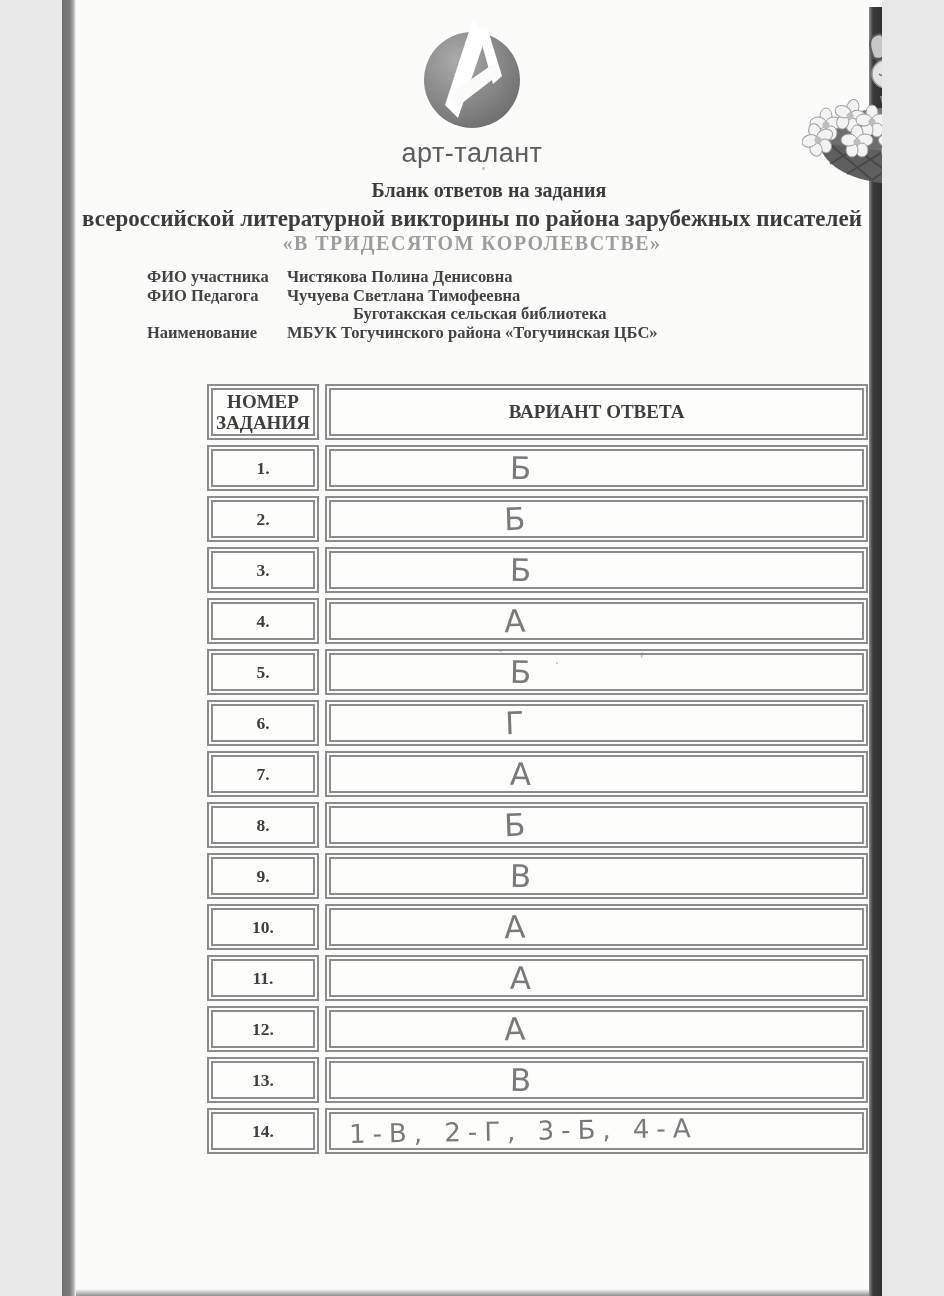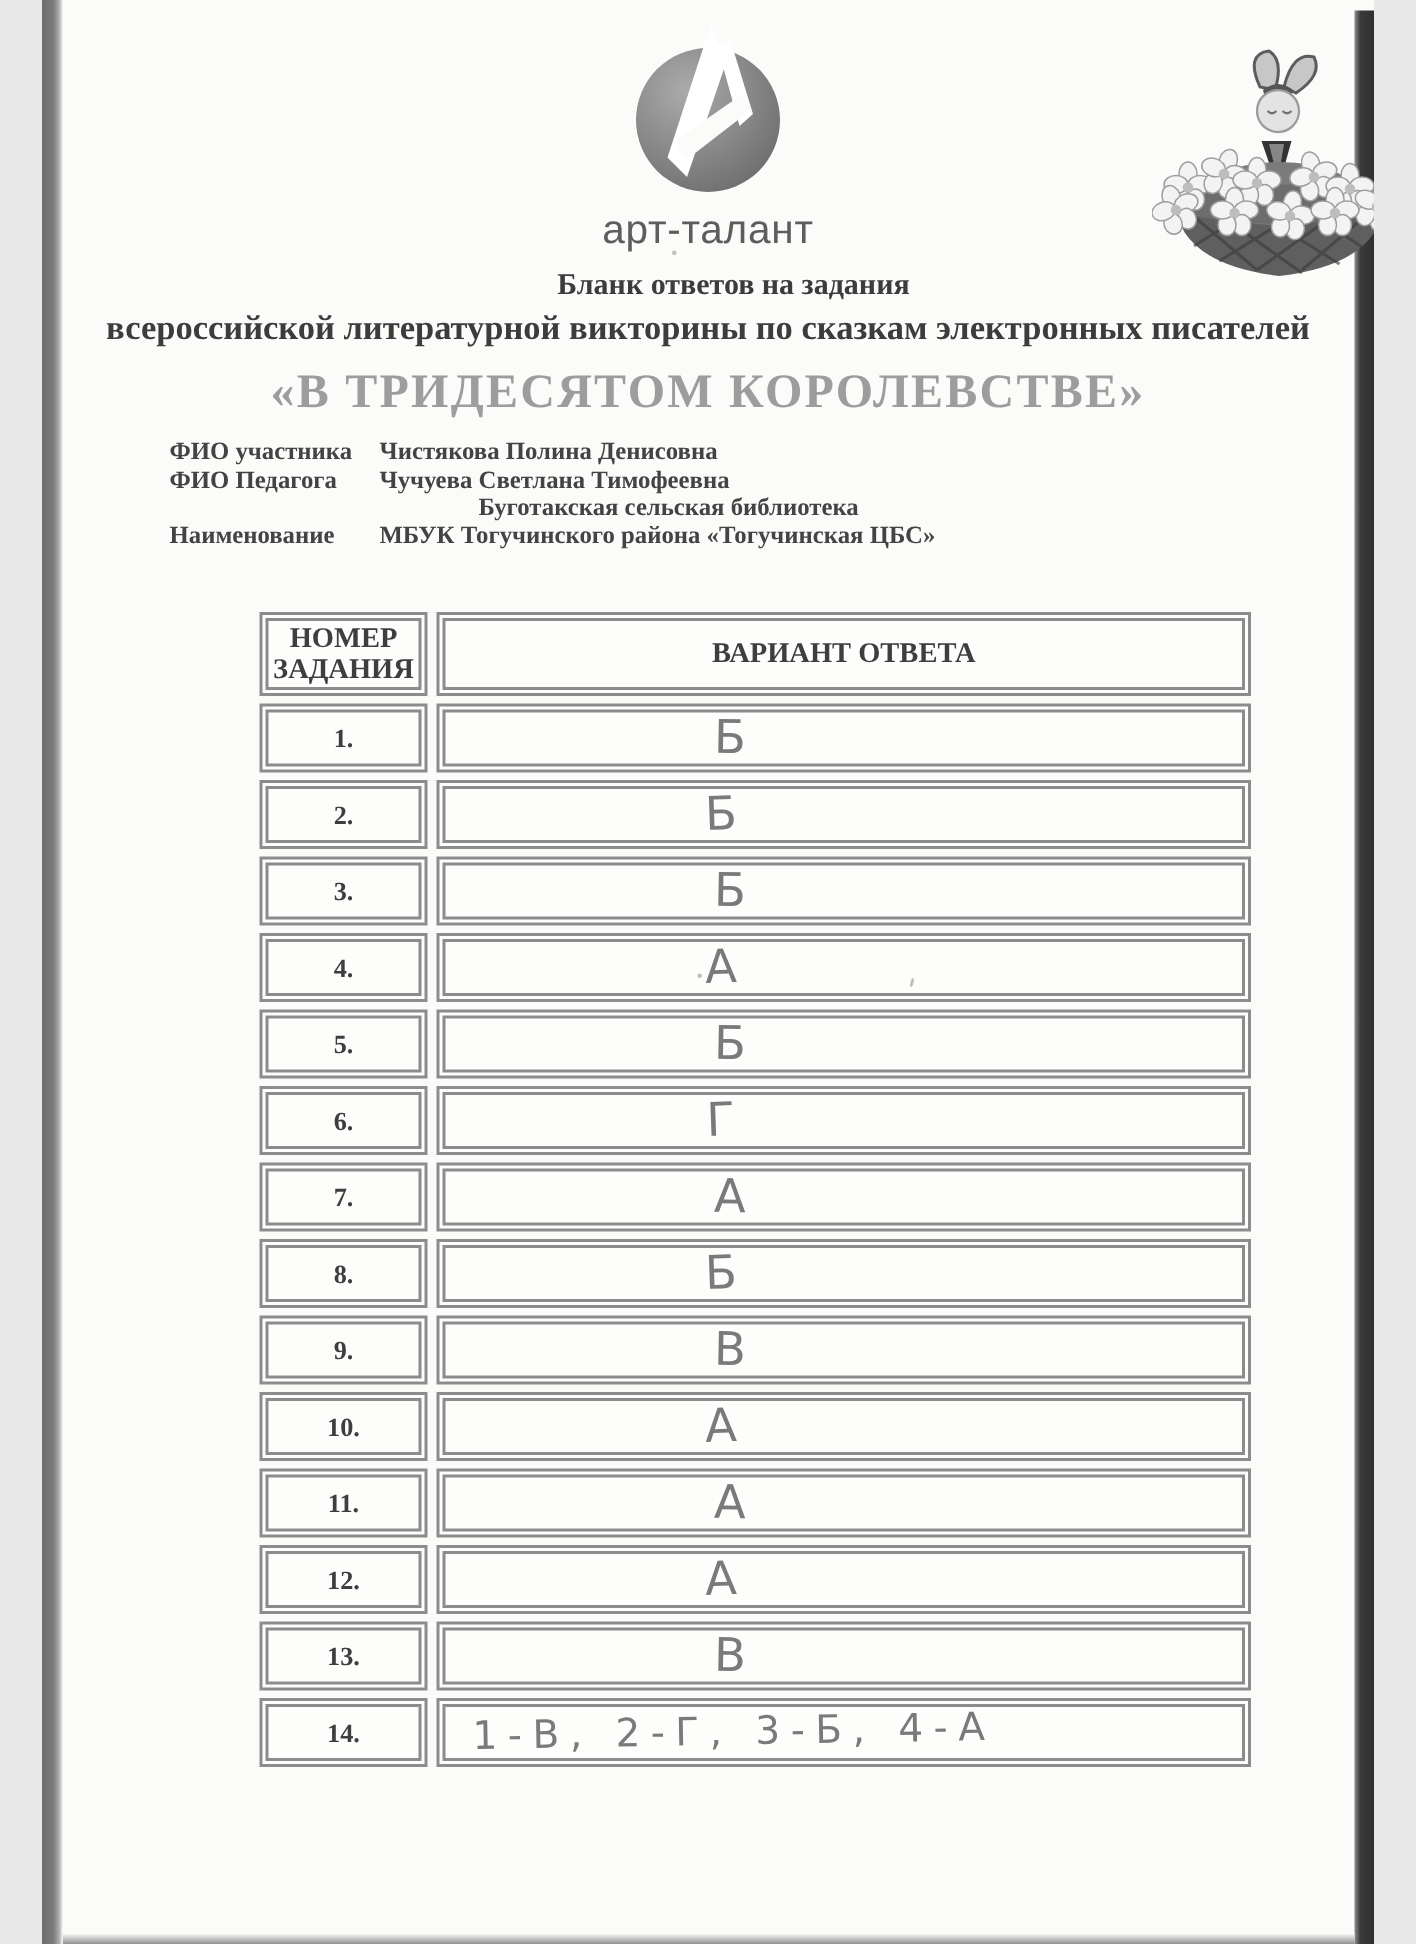--- a/index.html
+++ b/index.html
@@ -1,18 +1,18 @@
 <!DOCTYPE html>
 <html lang="ru"><head>
 <meta charset="utf-8">
 <style>
   html,body{margin:0;padding:0;background:#e8e8e8;}
   .page{
     position:relative;
-    width:888px;height:1296px;
+    width:820px;height:1296px;
     margin:0 auto;
     background:#fbfbfa;
     overflow:hidden;
     font-family:"Liberation Serif", serif;
     color:#3c3c3c;
   }
   
   .scan-left{position:absolute;left:0;top:0;width:14px;height:100%;
     background:linear-gradient(to right,#6e6e6e 0%,#7c7c7c 55%,#aeaeae 82%,#fbfbfa 100%);}
   .scan-right{position:absolute;right:0;top:7px;width:13px;height:calc(100% - 7px);
@@ -23,21 +23,21 @@
 
   
   .header{padding-top:12px;text-align:center;}
   .logo-svg{display:block;margin:0 auto;}
   .brand{font-family:"Liberation Sans", sans-serif;font-size:27px;color:#5d5d5d;
     letter-spacing:.5px;margin-top:2px;}
   .decoration{position:absolute;left:740px;top:30px;width:170px;height:162px;}
 
   .doc-title1{font-size:20px;font-weight:bold;margin-top:10px;transform:translateX(17px);}
   .doc-title2{font-size:23px;font-weight:bold;margin-top:4px;}
-  .quiz-title{font-size:32px;font-weight:bold;color:#9d9d9d;letter-spacing:1.5px;margin-top:10px;}
+  .quiz-title{font-size:20px;font-weight:bold;color:#9d9d9d;letter-spacing:1.5px;}
 
   
   .info{margin:13px 0 0 85px;font-size:16.5px;font-weight:bold;color:#434343;line-height:18.5px;}
   .info-row{display:flex;}
   .info-label{width:140px;flex:0 0 140px;}
   .info-indent .info-value{padding-left:66px;}
 
   
   .atable{margin:42px 0 0 145px;width:661px;}
   .trow{display:flex;gap:6px;margin-top:5px;}
@@ -133,21 +133,21 @@
         </radialGradient>
       </defs>
       <circle cx="50" cy="68" r="48" fill="url(#lg)"></circle>
 
       <polygon points="52,4 62,30 36,106 23,93" fill="#ffffff"></polygon>
       <polygon points="56,18 65,15 80,64 71,72" fill="#ffffff"></polygon>
       <polygon points="28,82 74,50 79,61 35,95" fill="#fbfbfa"></polygon>
     </svg>
     <div class="brand">арт-талант</div>
     <div class="doc-title1">Бланк ответов на задания</div>
-    <div class="doc-title2">всероссийской литературной викторины по сказкам электронных писателей</div>
+    <div class="doc-title2">всероссийской литературной викторины по района зарубежных писателей</div>
     <div class="quiz-title">«В ТРИДЕСЯТОМ КОРОЛЕВСТВЕ»</div>
   </div>
 
   <div class="info">
     <div class="info-row">
       <span class="info-label">ФИО участника</span>
       <span class="info-value">Чистякова Полина Денисовна</span>
     </div>
     <div class="info-row">
       <span class="info-label">ФИО Педагога</span>

